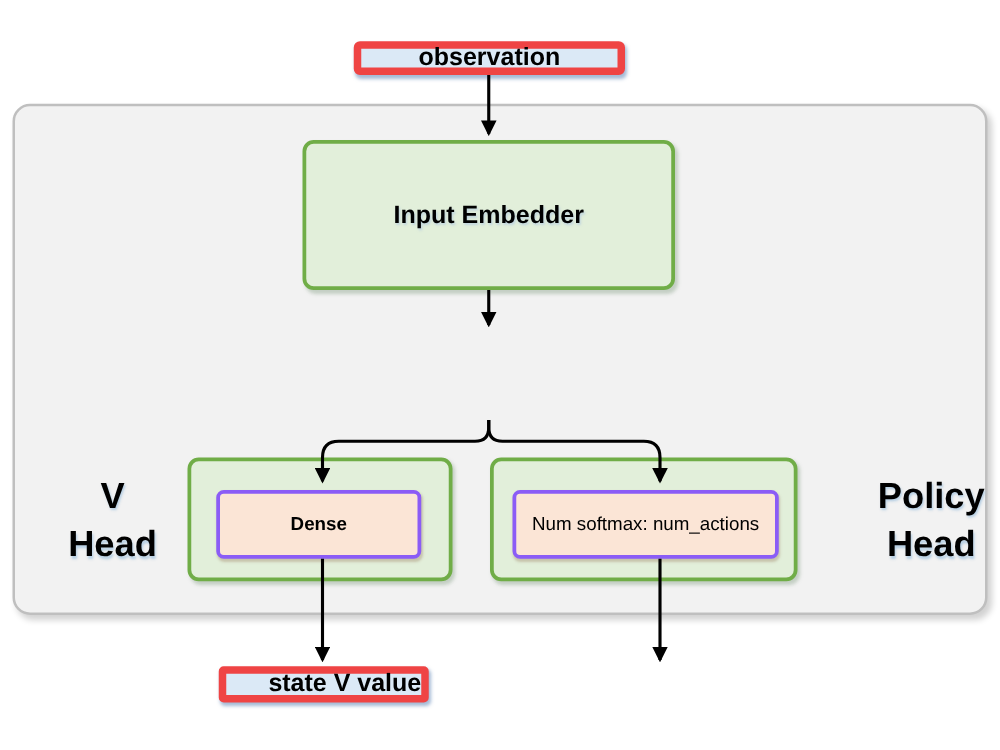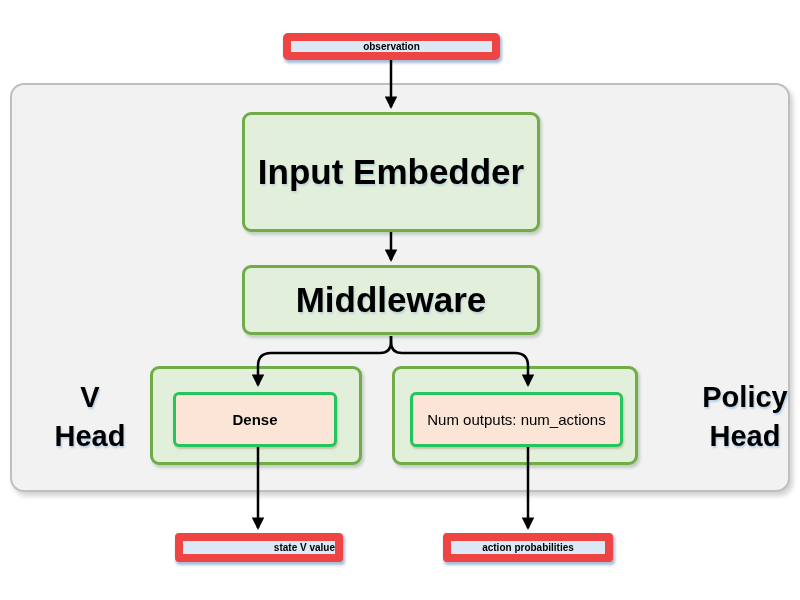--- a/index.html
+++ b/index.html
@@ -11,40 +11,40 @@
   .node{display:flex;align-items:center;justify-content:center;text-align:center;}
   .col{flex-direction:column;}
 
   .container-box{
     left:10px;top:83px;width:780px;height:409px;
     background:#f2f2f2;border:2.5px solid #bfbfbf;border-radius:14px;
     box-shadow:3px 4px 5px rgba(0,0,0,0.18);
   }
 
   .blue{
-    background:#dbe9f6;border:8px solid #ef4444;border-radius:5px;
-    font-weight:bold;font-size:10px;
+    background:#dbe9f6;border:6px solid #ef4444;border-radius:5px;
+    font-weight:bold;font-size:20px;
     box-shadow:1.5px 2.5px 3px rgba(90,130,180,0.55);
   }
   .obs{left:283px;top:33px;width:217px;height:27px;}
   .state-v{left:175px;top:533px;width:168px;height:29px;border-radius:4px;justify-content:flex-end;}
   .action-prob{left:443px;top:533px;width:170px;height:29px;border-radius:4px;}
 
   .green{
     background:#e2efda;border:3px solid #70ad47;border-radius:9px;
     box-shadow:2px 2.5px 3px rgba(110,140,110,0.35);
   }
-  .big-label{font-size:35px;font-weight:bold;text-shadow:1px 2px 2px rgba(175,200,225,0.7);text-align:center;}
+  .big-label{font-size:20px;font-weight:bold;text-shadow:1px 2px 2px rgba(175,200,225,0.7);text-align:center;}
   .input-embedder{left:242px;top:112px;width:298px;height:120px;}
   .middleware{left:242px;top:265px;width:298px;height:70px;}
   .head-box-v{left:150px;top:366px;width:212px;height:99px;}
   .head-box-policy{left:392px;top:366px;width:246px;height:99px;}
 
   .orange{
-    background:#fbe5d6;border:3px solid #22c55e;border-radius:6px;
+    background:#fbe5d6;border:3px solid #8b5cf6;border-radius:6px;
     box-shadow:1px 2px 2px rgba(150,115,85,0.35);
     line-height:20px;
   }
   .dense-v{left:173px;top:392px;width:164px;height:55px;}
   .dense-policy{left:410px;top:392px;width:213px;height:55px;}
   .dense-title{font-weight:bold;font-size:15px;}
   .dense-sub{font-size:15px;}
 
   .head-label{
     font-weight:bold;font-size:29px;line-height:39px;text-align:center;
@@ -64,47 +64,41 @@
   <div class="abs container-box"></div>
 
   <div class="abs node blue obs">
     <span>observation</span>
   </div>
 
   <div class="abs node green input-embedder">
     <span class="big-label">Input Embedder</span>
   </div>
 
-  <div class="abs node green middleware">
-    <span class="big-label">Middleware</span>
-  </div>
 
   <div class="abs node green head-box-v"></div>
   <div class="abs node col orange dense-v">
     <span class="dense-title">Dense</span>
   </div>
   <div class="abs head-label v-label">
     <div>V</div>
     <div>Head</div>
   </div>
 
   <div class="abs node green head-box-policy"></div>
   <div class="abs node col orange dense-policy">
-    <span class="dense-sub">Num outputs: num_actions</span>
+    <span class="dense-sub">Num softmax: num_actions</span>
   </div>
   <div class="abs head-label policy-label">
     <div>Policy</div>
     <div>Head</div>
   </div>
 
   <div class="abs node blue state-v">
     <span>state V value</span>
-  </div>
-  <div class="abs node blue action-prob">
-    <span>action probabilities</span>
   </div>
 
   <svg class="arrows" width="800" height="600">
     <defs>
       <marker id="ah" viewBox="0 0 10 10" refX="8.5" refY="5" markerWidth="5" markerHeight="5" orient="auto-start-reverse">
         <path d="M0,0 L10,5 L0,10 z" fill="#000"></path>
       </marker>
     </defs>
     <path class="arrow" marker-end="url(#ah)" d="M391,60 V107"></path>
     <path class="arrow" marker-end="url(#ah)" d="M391,232 V260"></path>

